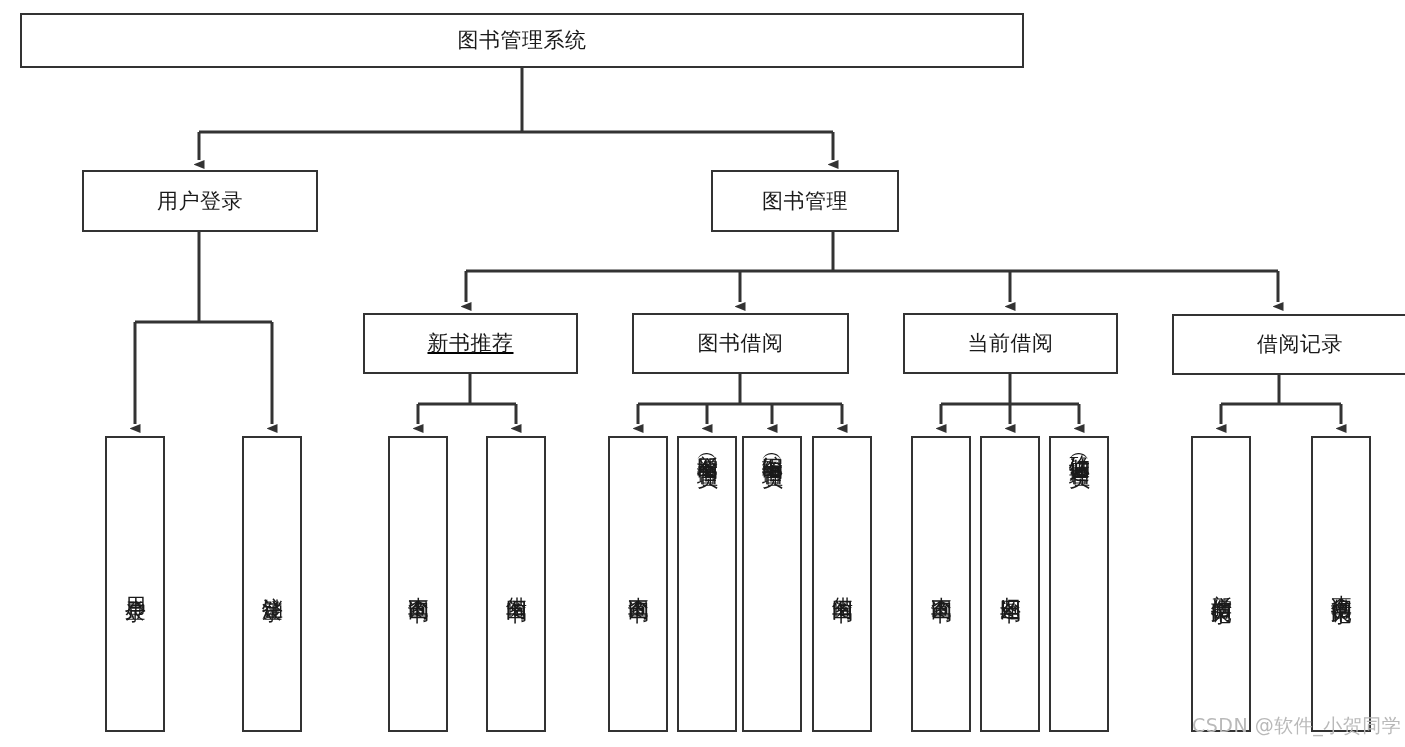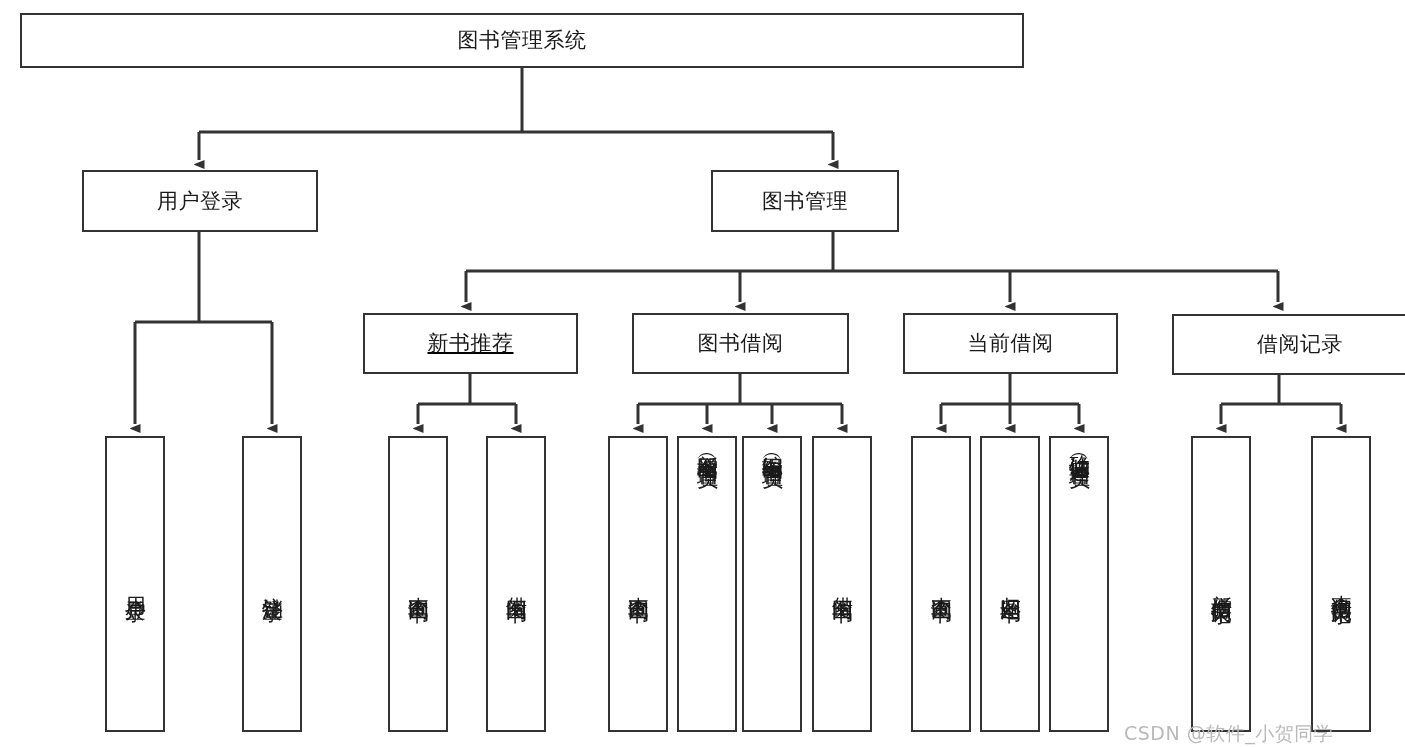--- a/index.html
+++ b/index.html
@@ -181,15 +181,15 @@
     <span class="node-label">确认归还（管理员）</span>
   </div>
 
   <div class="node leaf centered" style="left:1191px; top:436px; width:60px; height:296px;">
     <span class="node-label">新增借阅记录</span>
   </div>
   <div class="node leaf centered" style="left:1311px; top:436px; width:60px; height:296px;">
     <span class="node-label">查询借阅记录</span>
   </div>
 
-  <div class="watermark" style="left:1124px; top:713px;margin-top:8px;">CSDN @软件_小贺同学</div>
+  <div class="watermark" style="left:1192px; top:713px;">CSDN @软件_小贺同学</div>
 
 </div>
 
 </body></html>

